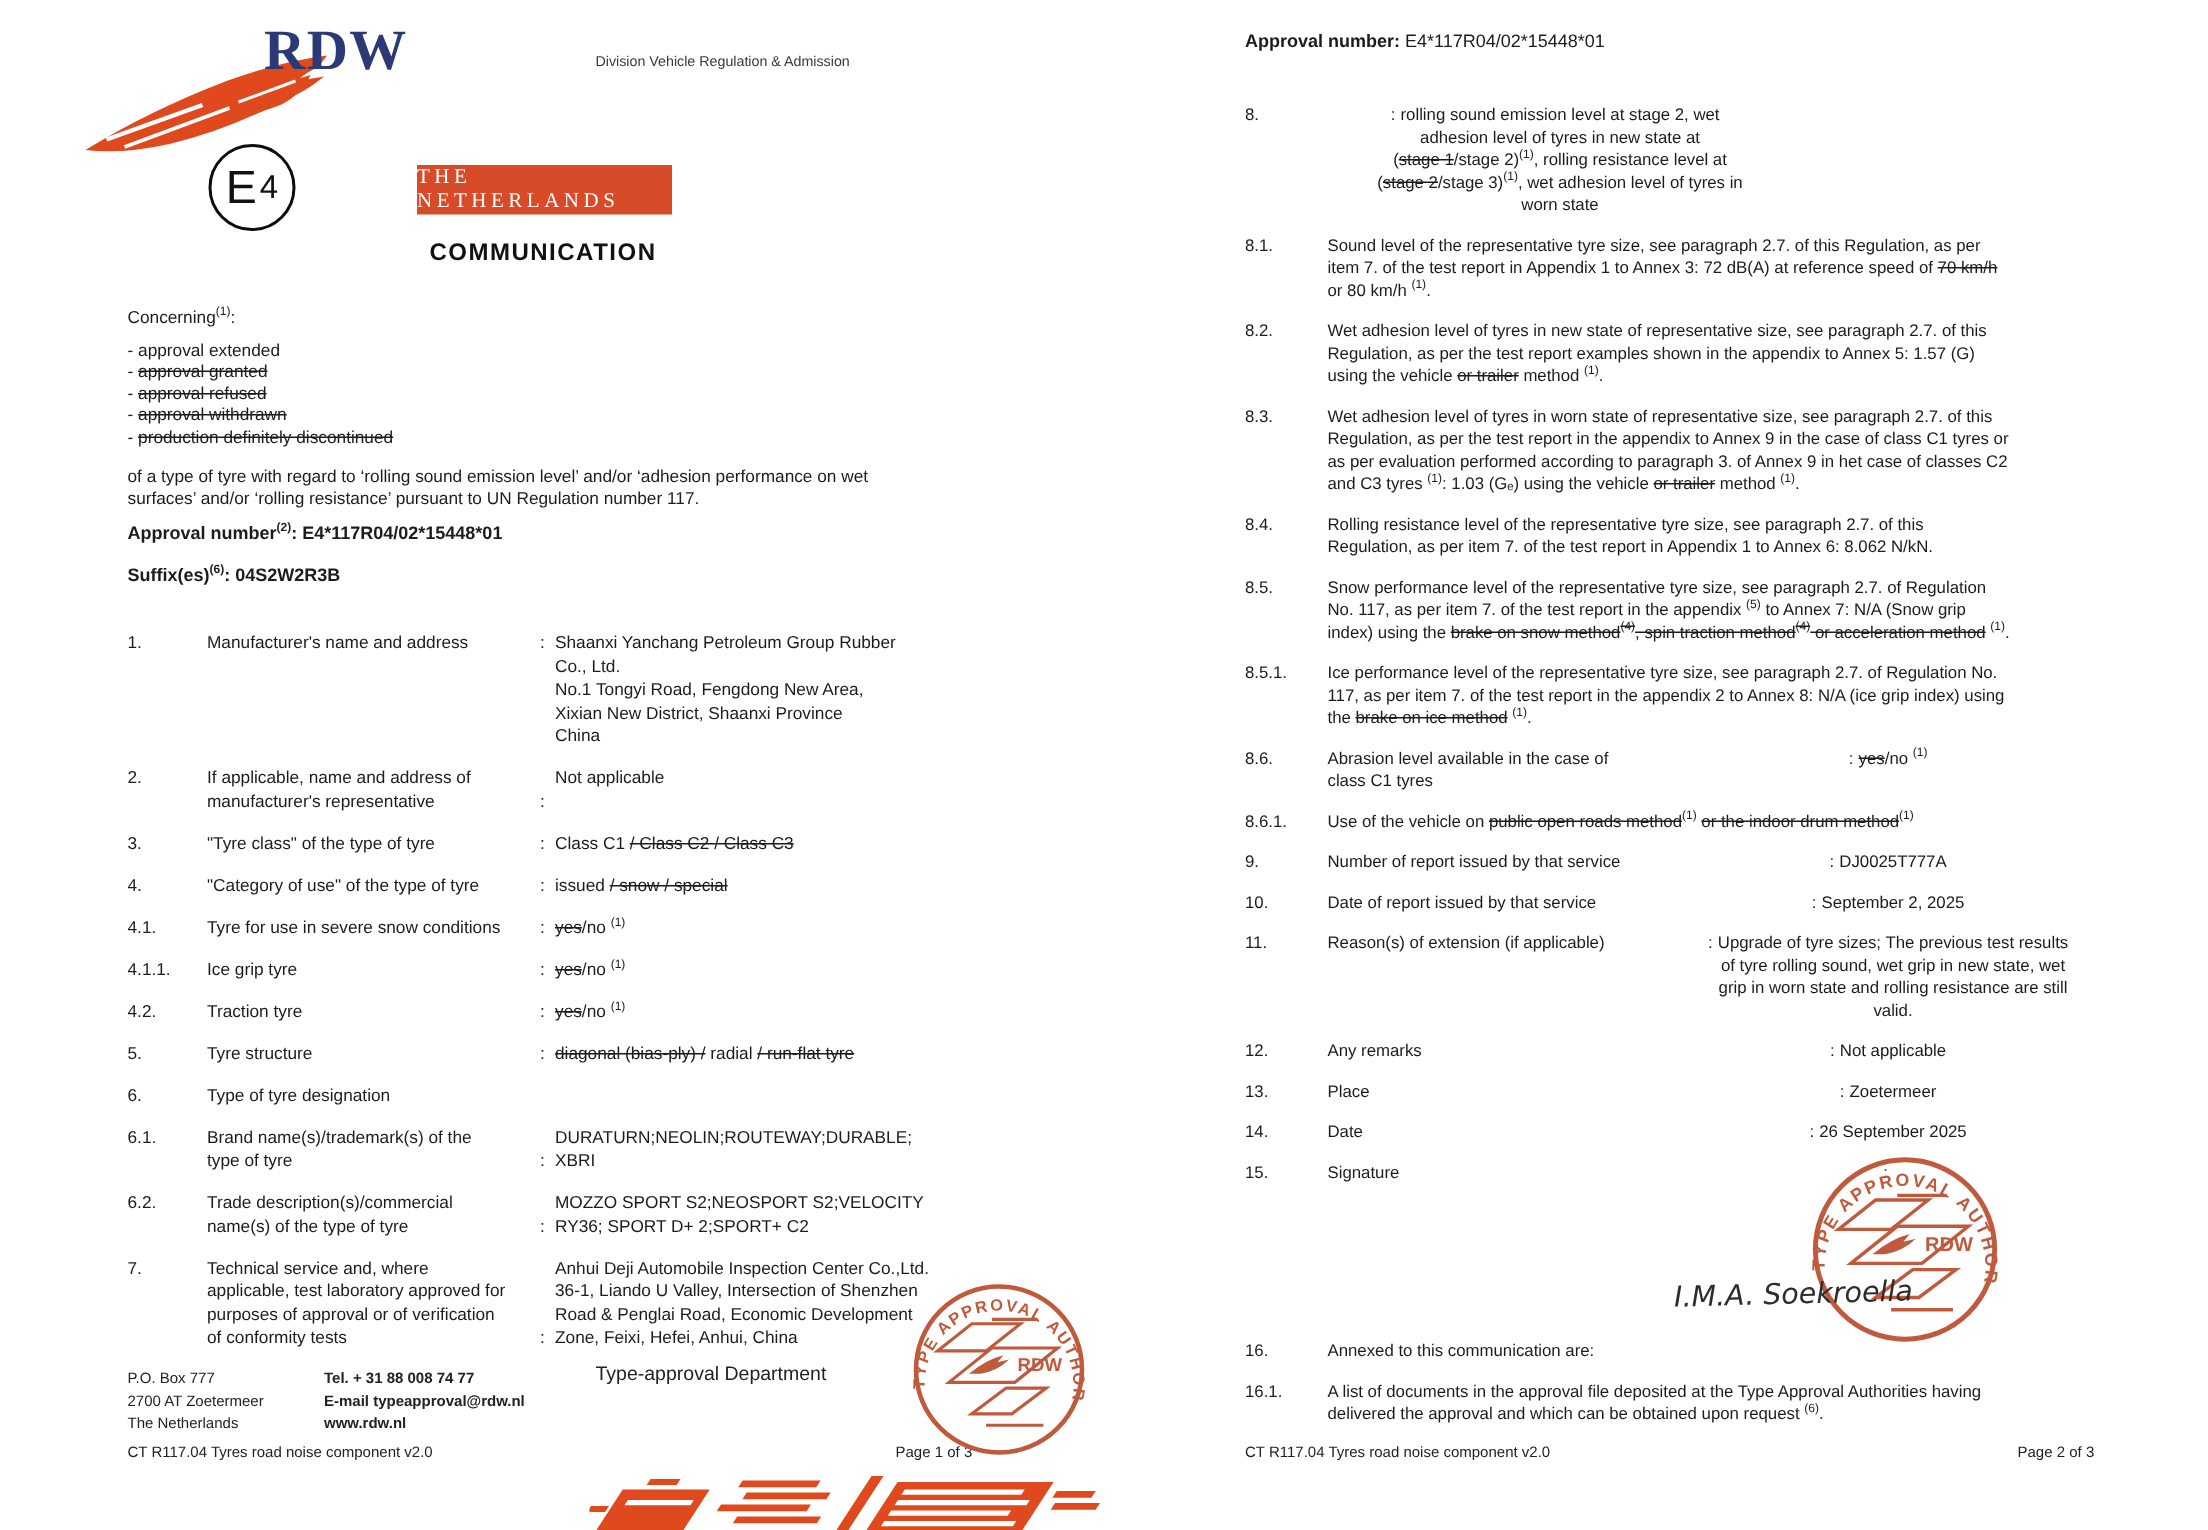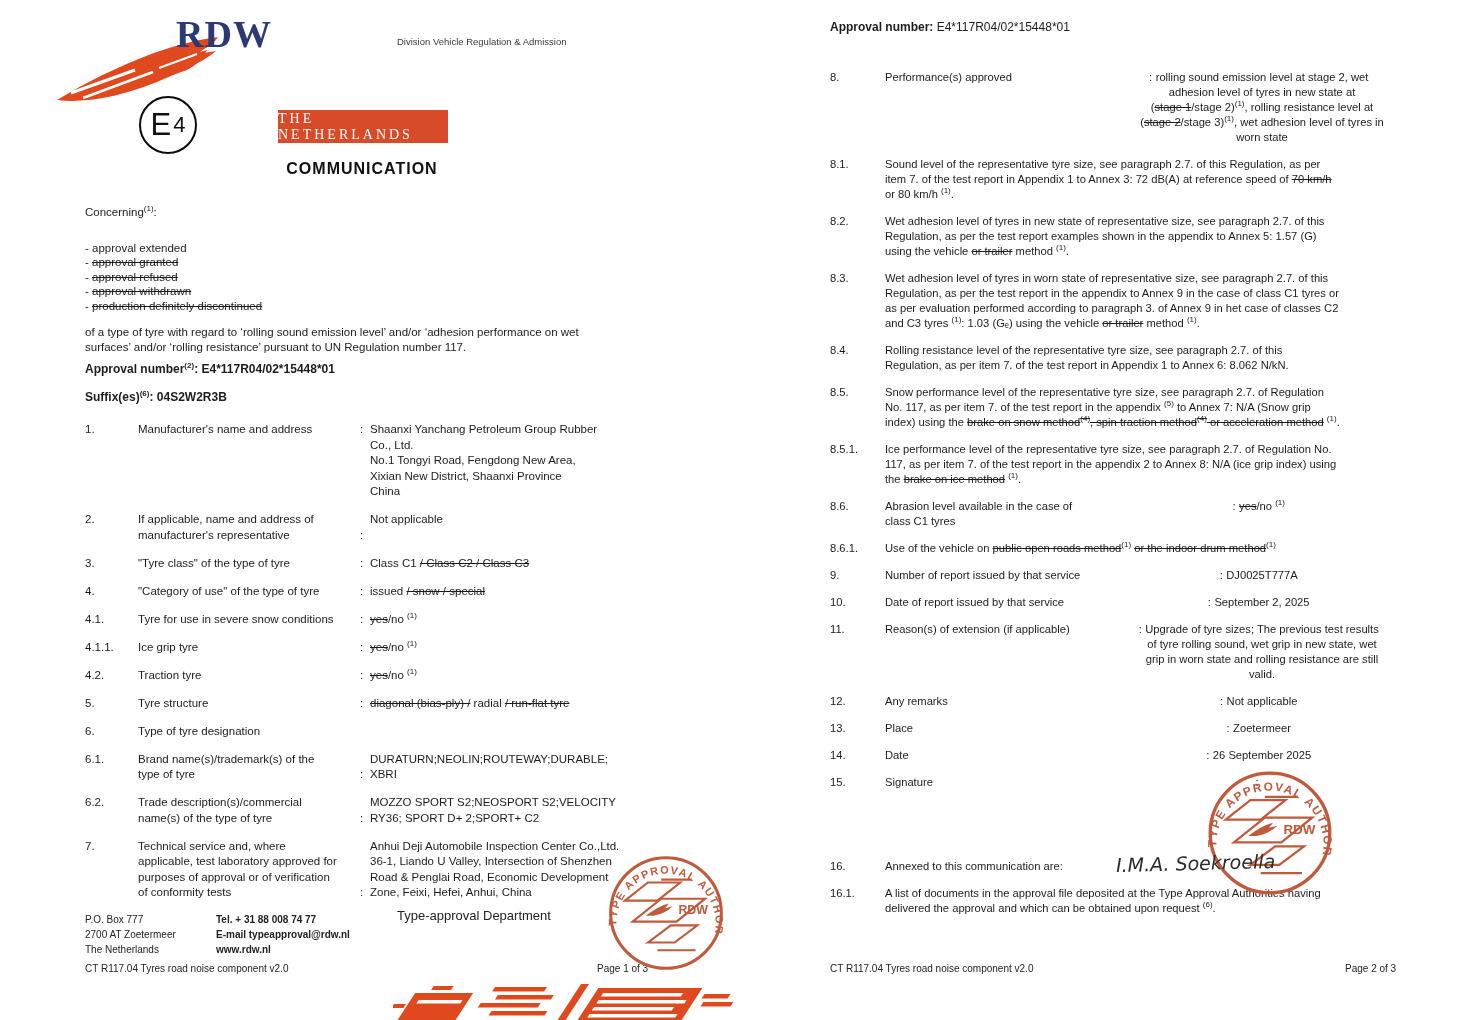--- a/index.html
+++ b/index.html
@@ -23,21 +23,21 @@
   #e4-mark .e{font-size:31px;color:#111;}
   #e4-mark .n{font-size:22px;color:#111;margin-left:2px;}
   #banner{left:278px;top:110px;width:170px;height:33px;background:#d74b28;color:#fff;
     display:flex;align-items:center;justify-content:center;
     font-family:"Liberation Serif","DejaVu Serif",serif;font-size:14px;letter-spacing:3px;}
   #comm-title{left:256px;top:160px;width:212px;text-align:center;font-weight:bold;
     font-size:16px;letter-spacing:1px;color:#111;}
 
   
   #concern-block{left:85px;top:206px;width:590px;}
-  #concern-head{margin-bottom:23px;}
+  #concern-head{margin-bottom:9px;}
   #concern-list .line{line-height:14.4px;}
   #intro{margin-top:12px;}
   #intro .line{line-height:15px;}
   #approval-line{margin-top:7px;font-weight:bold;font-size:12px;line-height:15px;}
   #suffix-line{margin-top:13px;font-weight:bold;font-size:12px;line-height:15px;}
 
   
   #p1-items{left:85px;top:422px;width:610px;}
   .p1row{display:flex;margin-bottom:12.5px;}
   .p1row .num{width:53px;flex:none;}
@@ -56,21 +56,21 @@
   
   #p2-header{left:830px;top:20px;font-size:12px;}
   #p2-header .lab{font-weight:bold;}
   #p2-items{left:830px;top:70px;width:600px;font-size:11.2px;}
   .p2row{display:flex;margin-bottom:12px;}
   .p2row .num{width:55px;flex:none;}
   .p2row .lbl{width:222px;flex:none;}
   .p2row .val{width:300px;text-align:center;}
   .p2row .body{width:520px;}
   .p2row .line{line-height:15px;}
-  .item-15{margin-bottom:69px;}
+  .item-15{margin-bottom:104px;}
   #p2-footer-ref{left:830px;top:963px;font-size:10px;color:#222;}
   #p2-footer-page{left:1345px;top:963px;font-size:10px;color:#222;}
 
   
   #p1-stamp{left:604px;top:851px;width:124px;height:124px;}
   #p2-stamp{left:1203px;top:766px;width:134px;height:134px;}
   #signature{left:1116px;top:852px;font-family:"DejaVu Sans",sans-serif;font-style:italic;
     font-size:19px;color:#2c2c2c;transform:rotate(-1.5deg);z-index:5;}
   #bottom-graphic{left:393px;top:984px;width:370px;height:36px;}
   #bird-logo{left:55px;top:30px;width:176px;height:88px;}
@@ -295,23 +295,20 @@
   </g>
 </svg>
 
 <div id="p2-header" class="abs line">
   <span class="lab">Approval number:</span><span> E4*117R04/02*15448*01</span>
 </div>
 
 <div id="p2-items" class="abs">
     <div class="p2row item-8">
       <div class="num line">8.</div>
-      <div class="lbl">
-        <div class="line">Performance(s) approved</div>
-      </div>
       <div class="val">
         <div class="line"><div class="colon" style="display: inline-block;">:</div><span>rolling sound emission level at stage 2, wet</span></div>
         <div class="line"><div class="colon"></div><span>adhesion level of tyres in new state at</span></div>
         <div class="line"><div class="colon"></div><span>(</span><span class="strike">stage 1</span><span>/stage 2)</span><span class="sup">(1)</span><span>, rolling resistance level at</span></div>
         <div class="line"><div class="colon"></div><span>(</span><span class="strike">stage 2</span><span>/stage 3)</span><span class="sup">(1)</span><span>, wet adhesion level of tyres in</span></div>
         <div class="line"><div class="colon"></div><span>worn state</span></div>
       </div>
     </div>
     <div class="p2row item-8-1">
       <div class="num line">8.1.</div>

